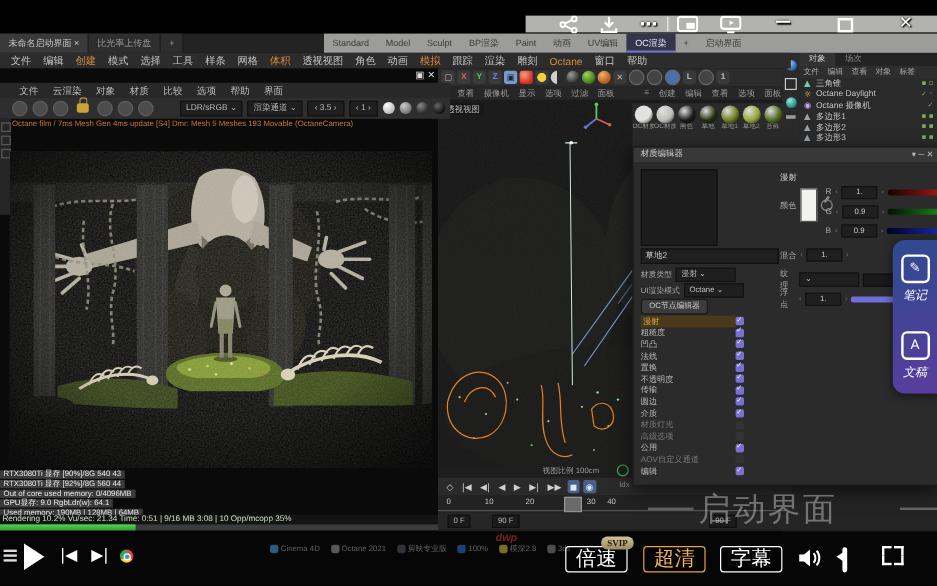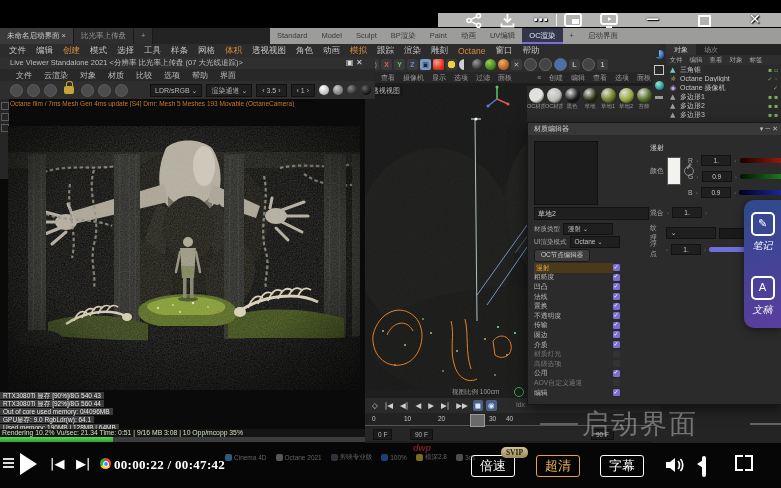--- a/index.html
+++ b/index.html
@@ -188,21 +188,21 @@
   .ctrl{z-index:48;font-family:Liberation Serif, serif;}
   .queue-ic{left:3px;top:15px;width:13px;height:13px;}
   .queue-ic span{display:block;height:2px;background:#ddd;margin-bottom:2px;width:11px;}
   .play-tri{left:20px;top:10px;width:0;height:0;border-left:17px solid #fff;border-top:11px solid transparent;border-bottom:11px solid transparent;}
   .skip{font-size:13px;color:#fff;font-family:"DejaVu Sans",sans-serif;top:13px;}
   .chrome{left:100px;top:15px;width:11px;height:11px;border-radius:50%;
           background:conic-gradient(#e8453c 0 120deg,#f7d21e 120deg 240deg,#34a853 240deg 360deg);}
   .chrome::after{content:"";position:absolute;left:2.5px;top:2.5px;width:6px;height:6px;border-radius:50%;
                  background:#4a90e2;border:1px solid #fff;box-sizing:border-box;}
   .p-time{left:114px;top:14px;font-size:13px;font-weight:bold;color:#fff;letter-spacing:.3px;white-space:nowrap;}
-  .p-btn{top:12px;height:20px;border:1.5px solid #fff;border-radius:3px;color:#fff;font-size:13px;
+  .p-btn{top:12px;height:20px;border:1.5px solid #fff;border-radius:3px;color:#fff;font-size:17px;
          line-height:20px;padding:0 8px;background:rgba(0,0,0,.25);}
   .p-btn.orange{border-color:#e8a33d;color:#f0b557;}
   .svip{left:501px;top:4px;width:27px;height:11px;border-radius:5px;background:linear-gradient(#d2c297,#99895f);
         color:#241c08;font-size:7.5px;font-weight:bold;text-align:center;line-height:11px;z-index:49;}
   .spk{left:664px;top:13px;}
   .mirror{left:702px;top:15px;width:16px;height:13px;border:2px solid #fff;border-radius:2px;position:relative;}
   .mirror::before{content:"";position:absolute;right:1px;top:2px;width:0;height:0;
                   border-right:6px solid #fff;border-top:4px solid transparent;border-bottom:4px solid transparent;}
   .fs{left:735px;top:12px;width:18px;height:16px;position:absolute;}
   .fs i{position:absolute;width:6px;height:6px;border:2px solid #fff;}
@@ -258,21 +258,20 @@
       <span class="menu-item">动画</span>
       <span class="menu-item hl">模拟</span>
       <span class="menu-item">跟踪</span>
       <span class="menu-item">渲染</span>
       <span class="menu-item">雕刻</span>
       <span class="menu-item hl">Octane</span>
       <span class="menu-item">窗口</span>
       <span class="menu-item">帮助</span>
     </div>
 
-  <div class="abs lv-title">Live Viewer Standalone 2021 &lt;分辨率 比光率上传盘 (07 大光线追踪)&gt;</div>
   <span class="abs lv-winbtn" style="left:346px;top:57px;">▣</span>
   <span class="abs lv-winbtn" style="left:356px;top:57px;">✕</span>
 
   <div class="abs lv-menus">
 
   <span class="lv-menu">文件</span>
       <span class="lv-menu">云渲染</span>
       <span class="lv-menu">对象</span>
       <span class="lv-menu">材质</span>
       <span class="lv-menu">比较</span>
@@ -908,21 +907,20 @@
       </div>
     <span class="abs ctrl queue-ic">
         <span></span>
         <span></span>
         <span></span>
       </span>
     <span class="abs ctrl play-tri"></span>
     <span class="abs ctrl skip glyph" style="left:50px;">|◀</span>
     <span class="abs ctrl skip glyph" style="left:76px;">▶|</span>
     <span class="abs ctrl chrome"></span>
-    <span class="abs ctrl p-time">00:00:22 / 00:47:42</span>
 
     <span class="abs ctrl p-btn" style="left:471px;">倍速</span>
     <span class="abs ctrl svip">SVIP</span>
     <span class="abs ctrl p-btn orange" style="left:536px;">超清</span>
     <span class="abs ctrl p-btn" style="left:600px;">字幕</span>
     <span class="abs ctrl spk">
       <svg width="22" height="18" viewBox="0 0 22 18">
           <path d="M2,6 L6,6 L11,2 L11,16 L6,12 L2,12 Z" fill="#fff"></path>
           <path d="M14,5 C16,7 16,11 14,13 M16.5,3 C19.5,6 19.5,12 16.5,15" stroke="#fff" stroke-width="1.7" fill="none"></path>
         </svg>

